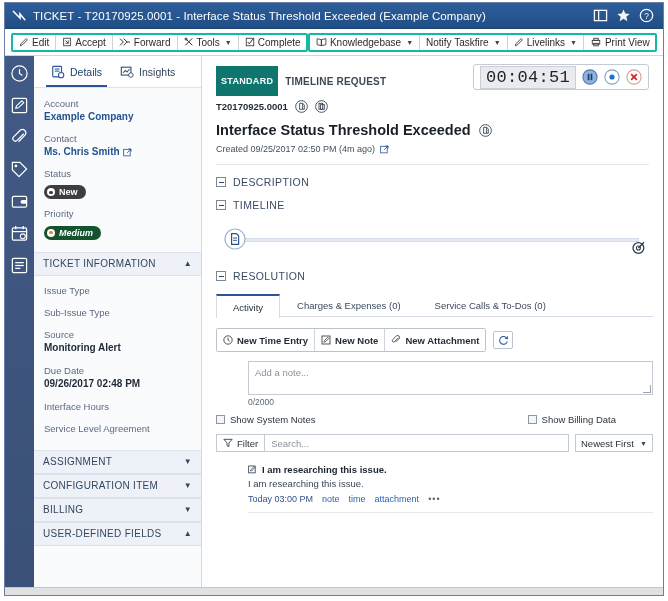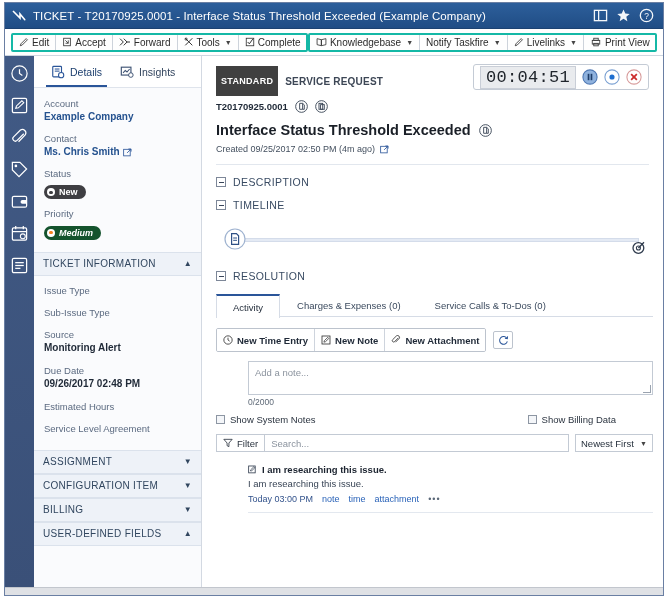--- a/index.html
+++ b/index.html
@@ -116,21 +116,21 @@
   }
   .sect-head .tri { font-size: 8px; color: #31465f; }
   .sect-body { padding: 8px 10px 6px 10px; background:#fafbfd;}
   .sect-body .fld { margin-bottom: 9px; }
 
   
   .main { flex: 1; min-width: 0; display: flex; flex-direction: column; background: #fff; overflow: hidden;}
   .main-top { padding: 10px 14px 0 14px; position: relative; }
   .badge-row { display: flex; align-items: center; gap: 7px; }
   .badge-std {
-    background: #404040; color: #fff; font-size: 9px; font-weight: bold;
+    background: #0f766e; color: #fff; font-size: 9px; font-weight: bold;
     padding: 10px 5px; letter-spacing: .3px;
   }
   .srv-req { font-size: 10px; color: #3d4756; font-weight: bold; letter-spacing: .2px;}
   .id-row { display: flex; align-items: center; gap: 7px; margin-top: 4px;}
   .tid { font-size: 9.5px; color: #1f2937; font-weight: bold; }
   .cpy { width: 13px; height: 13px; cursor:pointer; }
   .tk-title {
     font-size: 14.5px; color: #1a1f27; font-weight: bold;
     margin-top: 9px; display: flex; align-items: center; gap: 8px;
   }
@@ -423,21 +423,21 @@
         </div>
         <div class="fld">
           <div class="fld-label">Source</div>
           <div class="fld-value plain">Monitoring Alert</div>
         </div>
         <div class="fld">
           <div class="fld-label">Due Date</div>
           <div class="fld-value plain">09/26/2017 02:48 PM</div>
         </div>
         <div class="fld">
-          <div class="fld-label">Estimated Hours</div>
+          <div class="fld-label">Interface Hours</div>
           <div class="fld-value plain"></div>
         </div>
         <div class="fld">
           <div class="fld-label">Service Level Agreement</div>
           <div class="fld-value plain"></div>
         </div>
       </div>
 
       <div class="sect-head">
         <span>ASSIGNMENT</span>
@@ -456,21 +456,21 @@
         <span class="tri">▲</span>
       </div>
       <div class="sect-body" style="flex:1"></div>
     </div>
 
     <div class="main">
 
       <div class="main-top">
         <div class="badge-row">
           <span class="badge-std">STANDARD</span>
-          <span class="srv-req">SERVICE REQUEST</span>
+          <span class="srv-req">TIMELINE REQUEST</span>
         </div>
         <div class="id-row">
           <span class="tid">T20170925.0001</span>
           <svg class="cpy" viewBox="0 0 14 14">
             <circle cx="7" cy="7" r="6.3" fill="none" stroke="#3b4758" stroke-width="1"></circle>
             <path d="M5 3.6 L8.2 3.6 L8.2 10 L5 10 Z" fill="none" stroke="#3b4758" stroke-width="1"></path>
             <path d="M8.2 3.6 L10 5.2 L10 10 L8.2 10" fill="none" stroke="#3b4758" stroke-width="1"></path>
           </svg>
           <svg class="cpy" viewBox="0 0 14 14">
             <circle cx="7" cy="7" r="6.3" fill="none" stroke="#3b4758" stroke-width="1"></circle>

